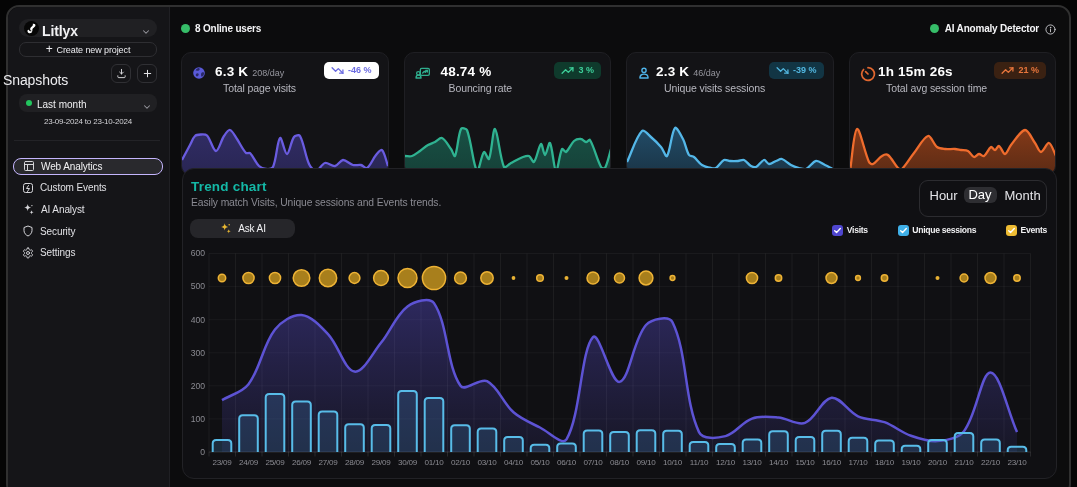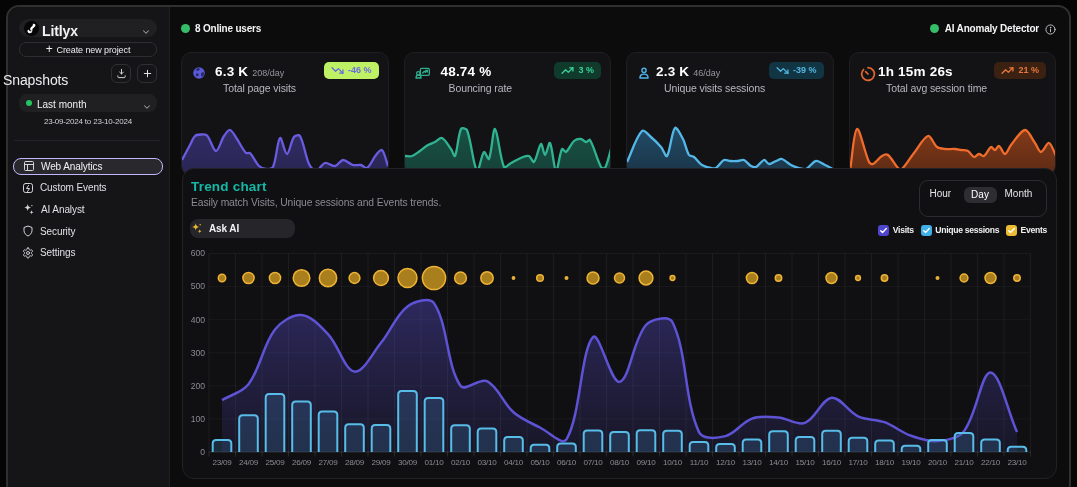--- a/index.html
+++ b/index.html
@@ -9,21 +9,21 @@
 .selbox { position:absolute; left:19px; top:19px; width:138px; height:18px; background:#202023; border-radius:9px; }
 .card { position:absolute; top:51.5px; width:207.5px; height:124px; background:#131316; border:1px solid #1f1f23; border-radius:10px; overflow:hidden; }
 .spark { position:absolute; bottom:0; left:0; }
 .badge { position:absolute; top:9px; height:17px; border-radius:5px; display:flex; align-items:center; gap:4px; padding:0 7px; font-size:9px; font-weight:bold; }
 .cicon { position:absolute; left:10px; top:13px; }
 .cval { position:absolute; left:31px; top:11px; font-size:13.5px; font-weight:bold; color:#fff; letter-spacing:0.2px; }
 .csub { font-size:9px; font-weight:normal; color:#95959d; letter-spacing:0; }
 .clab { position:absolute; left:31px; top:29px; font-size:10.5px; color:#b7b7bf; letter-spacing:-0.1px;margin-left:8px; }
 .navitem { position:absolute; left:13px; width:150px; height:17px; display:flex; align-items:center; gap:6px; padding-left:9px; color:#e0e0e4; font-size:10px; letter-spacing:-0.1px; }
 .trend { position:absolute; left:182px; top:168px; width:875px; height:310.5px; background:#101013; border:1px solid #222226; border-radius:12px; }
-.seg { position:absolute; left:918.5px; top:179.5px; width:128px; height:37px; border:1px solid #2c2c30; border-radius:9px; font-size:10px; color:#e4e4e8; }
+.seg { position:absolute; left:918.5px; top:179.5px; width:128px; height:37px; border:1px solid #2c2c30; border-radius:9px; font-size:13px; color:#e4e4e8; }
 .cb { width:11px; height:11px; border-radius:3px; display:inline-flex; align-items:center; justify-content:center; flex:none; }
 .leg { position:absolute; top:224px; height:12px; display:flex; align-items:center; font-size:8.6px; color:#f0f0f2; font-weight:bold; letter-spacing:-0.3px; }
 </style></head>
 <body>
 <div class="window"></div>
 <div class="sidebar"></div>
 
 <div class="selbox"></div>
 <div class="abs" style="left:24px;top:21px"><svg width="15" height="15" viewBox="0 0 24 24">
       <circle cx="12" cy="12" r="12" fill="#060606"></circle>
@@ -105,21 +105,21 @@
       </svg>
     </span>
   </div>
 
 <div class="card" style="left:181px">
   <div class="cicon"><svg width="14" height="14" viewBox="0 0 24 24">
         <circle cx="12" cy="12" r="10" fill="#5a5ad8"></circle>
         <path d="M6 8c2-1 3 1 5 0s3-2.5 1.5-4.3c-1.5-.8-5.5 1-6.5 4.3zM9.5 12.5c1.8 0 2.6 1.8 1.7 3.5s-2.7 2.6-4.4.9c-1.2-1.8.1-4.4 2.7-4.4zM16.5 11.5c1.3-.9 4.3-.9 4.3.9 0 2.6-1.7 5.2-4.3 6.1-1.3-1.7-1.7-6 0-7z" fill="#191945" fill-opacity="0.75"></path>
       </svg></div>
   <div class="cval" style="left:33px">6.3 K <span class="csub">208/day</span></div>
-  <div class="badge" style="right:9px;background:#bef264;color:#6b6be0"><svg width="13" height="13" viewBox="0 0 24 24" fill="none" stroke="currentColor" stroke-width="2.4" stroke-linecap="round" stroke-linejoin="round">
+  <div class="badge" style="right:9px;background:#ffffff;color:#6b6be0"><svg width="13" height="13" viewBox="0 0 24 24" fill="none" stroke="currentColor" stroke-width="2.4" stroke-linecap="round" stroke-linejoin="round">
         <polyline points="2 7 8.5 13.5 13.5 8.5 22 17"></polyline>
         <polyline points="16 17 22 17 22 11"></polyline>
       </svg>-46 %</div>
   <div class="clab" style="left:33px">Total page visits</div>
   <svg class="spark" width="206" height="52" viewBox="0 0 206 52">
 <defs>
         <linearGradient id="sg1" x1="0" y1="0" x2="0" y2="52" gradientUnits="userSpaceOnUse">
           <stop offset="0" stop-color="#574dc8" stop-opacity="0.46"></stop>
           <stop offset="1" stop-color="#4a42b0" stop-opacity="0.40"></stop>
         </linearGradient>
@@ -194,31 +194,31 @@
         </linearGradient>
       </defs>
 <path d="M0.0,48.0C2.2,34.6 3.7,7.6 7.0,6.0C9.7,4.7 14.5,29.1 19.0,39.0C19.6,40.3 21.9,41.5 23.0,41.0C26.0,39.6 28.8,34.9 32.0,33.0C33.6,32.0 36.6,31.0 38.0,32.0C41.7,34.8 44.4,41.4 48.0,45.0C48.9,45.9 51.1,46.8 52.0,46.0C56.2,42.0 60.0,35.0 64.0,30.0C68.4,24.5 73.5,14.2 78.0,13.0C80.9,12.2 83.6,21.4 87.0,24.0C89.0,25.5 92.4,25.7 95.0,26.0C98.2,26.4 101.8,25.8 105.0,26.0C106.9,26.1 109.1,26.7 111.0,27.0C113.2,27.3 116.1,27.0 118.0,28.0C120.3,29.2 121.9,33.4 124.0,34.0C125.4,34.4 127.3,31.2 129.0,31.0C130.5,30.8 132.8,33.7 134.0,33.0C136.6,31.5 138.6,25.3 141.0,24.0C142.1,23.4 143.8,27.2 145.0,27.0C146.4,26.8 147.8,22.5 149.0,23.0C151.0,23.8 153.2,31.2 155.0,31.0C157.0,30.8 158.8,24.7 161.0,22.0C165.2,17.0 170.7,7.4 175.0,7.0C178.4,6.7 181.9,15.8 185.0,20.0C187.0,22.8 188.9,29.0 191.0,29.0C193.4,29.0 196.8,19.4 199.0,20.0C201.6,20.7 203.8,28.8 206.0,33.0L206,52L0,52Z" fill="url(#sg4)"></path>
 <path d="M0.0,48.0C2.2,34.6 3.7,7.6 7.0,6.0C9.7,4.7 14.5,29.1 19.0,39.0C19.6,40.3 21.9,41.5 23.0,41.0C26.0,39.6 28.8,34.9 32.0,33.0C33.6,32.0 36.6,31.0 38.0,32.0C41.7,34.8 44.4,41.4 48.0,45.0C48.9,45.9 51.1,46.8 52.0,46.0C56.2,42.0 60.0,35.0 64.0,30.0C68.4,24.5 73.5,14.2 78.0,13.0C80.9,12.2 83.6,21.4 87.0,24.0C89.0,25.5 92.4,25.7 95.0,26.0C98.2,26.4 101.8,25.8 105.0,26.0C106.9,26.1 109.1,26.7 111.0,27.0C113.2,27.3 116.1,27.0 118.0,28.0C120.3,29.2 121.9,33.4 124.0,34.0C125.4,34.4 127.3,31.2 129.0,31.0C130.5,30.8 132.8,33.7 134.0,33.0C136.6,31.5 138.6,25.3 141.0,24.0C142.1,23.4 143.8,27.2 145.0,27.0C146.4,26.8 147.8,22.5 149.0,23.0C151.0,23.8 153.2,31.2 155.0,31.0C157.0,30.8 158.8,24.7 161.0,22.0C165.2,17.0 170.7,7.4 175.0,7.0C178.4,6.7 181.9,15.8 185.0,20.0C187.0,22.8 188.9,29.0 191.0,29.0C193.4,29.0 196.8,19.4 199.0,20.0C201.6,20.7 203.8,28.8 206.0,33.0" fill="none" stroke="#ef6c2d" stroke-width="2.3" stroke-linejoin="round"></path>
 </svg>
 </div>
 
 <div class="trend"></div>
 <div class="abs" style="left:191px;top:179px;font-size:13.5px;font-weight:bold;color:#14b8a6;letter-spacing:0.2px">Trend chart</div>
 <div class="abs" style="left:191px;top:197px;font-size:10.3px;color:#8a8a92;letter-spacing:-0.1px">Easily match Visits, Unique sessions and Events trends.</div>
-<div class="abs" style="left:190px;top:219px;width:105px;height:18.5px;background:#26262a;border-radius:8px;display:flex;align-items:center;justify-content:flex-start;gap:6px;font-size:10px;font-weight:bold;color:#f2f2f4;letter-spacing:-0.1px"><svg width="13" height="13" viewBox="0 0 24 24" fill="#e9b832">
+<div class="abs" style="left:190px;top:219px;width:105px;height:18.5px;background:#26262a;border-radius:8px;display:flex;align-items:center;justify-content:center;gap:6px;font-size:10px;font-weight:normal;color:#f2f2f4;letter-spacing:-0.1px"><svg width="13" height="13" viewBox="0 0 24 24" fill="#e9b832">
       <path d="M10.5 2.5c.65 4.2 2.3 5.85 6.5 6.5-4.2.65-5.85 2.3-6.5 6.5-.65-4.2-2.3-5.85-6.5-6.5 4.2-.65 5.85-2.3 6.5-6.5z"></path>
       <path d="M18 13.5c.38 2.45 1.35 3.42 3.8 3.8-2.45.38-3.42 1.35-3.8 3.8-.38-2.45-1.35-3.42-3.8-3.8 2.45-.38 3.42-1.35 3.8-3.8z"></path>
       <circle cx="18.8" cy="5.2" r="1.3"></circle>
     </svg>Ask AI</div>
 <div class="seg">
   <span class="abs" style="left:10px;top:7px">Hour</span>
   <span class="abs" style="left:44px;top:6px;width:33px;height:16.5px;background:#2e2e32;border-radius:6px;display:inline-flex;align-items:center;justify-content:center;color:#fff">Day</span>
   <span class="abs" style="left:85px;top:7px">Month</span>
 </div>
-<div class="leg" style="right:30px;gap:7px">
+<div class="leg" style="right:30px;gap:30px">
   <span style="display:inline-flex;align-items:center;gap:3.5px"><span class="cb" style="background:#4f46cf">
         <svg width="9" height="9" viewBox="0 0 24 24" fill="none" stroke="#fff" stroke-width="3.6" stroke-linecap="round" stroke-linejoin="round">
           <polyline points="4.5 12.5 9.5 17.5 19.5 6.5"></polyline>
         </svg>
       </span>Visits</span>
   <span style="display:inline-flex;align-items:center;gap:3.5px"><span class="cb" style="background:#3fb0e8">
         <svg width="9" height="9" viewBox="0 0 24 24" fill="none" stroke="#fff" stroke-width="3.6" stroke-linecap="round" stroke-linejoin="round">
           <polyline points="4.5 12.5 9.5 17.5 19.5 6.5"></polyline>
         </svg>
       </span>Unique sessions</span>

